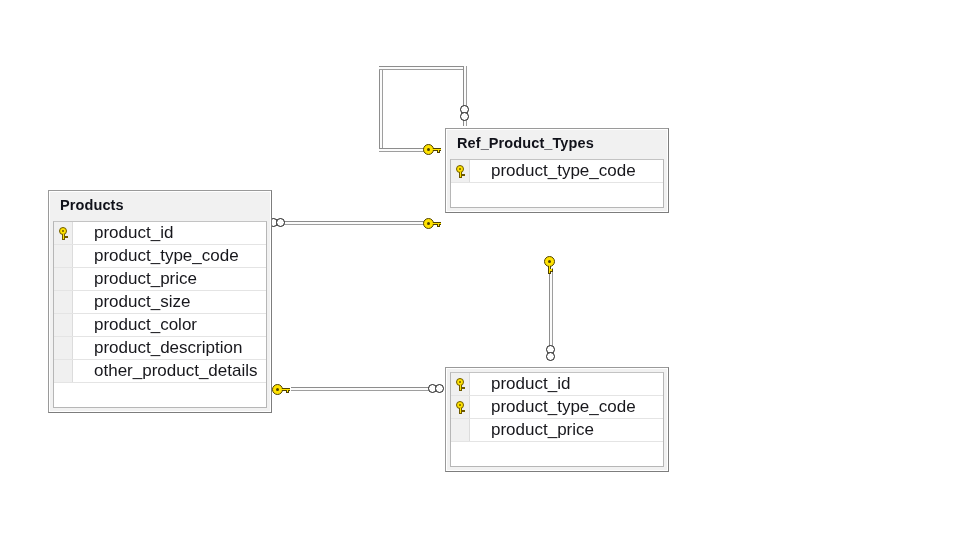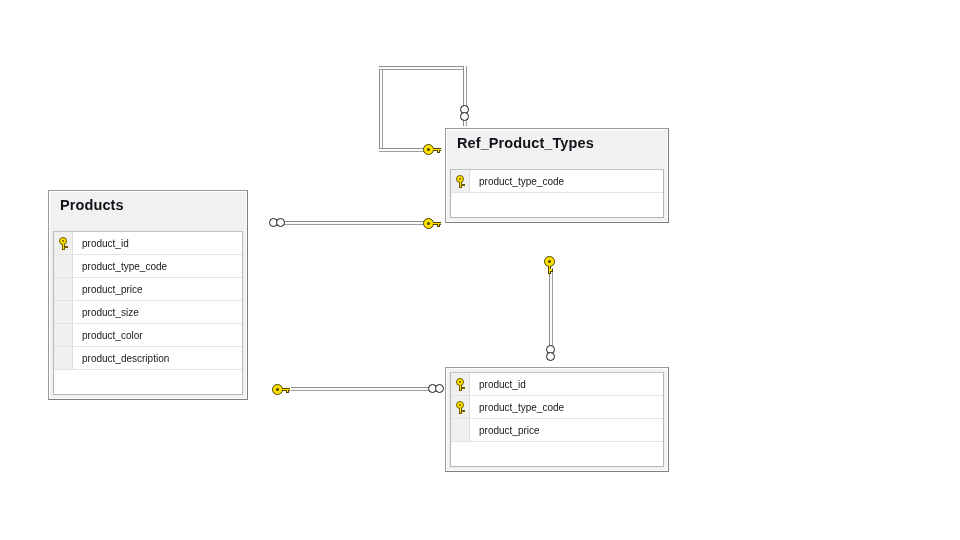--- a/index.html
+++ b/index.html
@@ -29,21 +29,21 @@
     border-right-color: #7d7d7d;
     border-bottom-color: #7d7d7d;
     box-shadow: 0 0 0 1px #ffffff inset;
     padding: 4px;
     z-index: 20;
   }
   .table-title {
     font-size: 14.5px;
     font-weight: bold;
     color: #11121a;
-    padding: 2px 2px 18px 7px;
+    padding: 2px 2px 8px 7px;
     letter-spacing: .1px;
     white-space: nowrap;
     background: transparent;
   }
   .table-grid {
     background: #ffffff;
     border: 1px solid #b6b6b6;
     border-top-color: #c3c3c3;
     box-sizing: border-box;
   }
@@ -68,23 +68,23 @@
     border-right: 1px solid #dcdcdc;
     display: flex;
     align-items: center;
     justify-content: center;
   }
   .col-row.filler .col-gutter {
     background: #ffffff;
     border-right: none;
   }
   .col-name {
-    font-size: 10px;
+    font-size: 17px;
     color: #17171c;
-    padding-left: 9px;
+    padding-left: 21px;
     white-space: nowrap;
   }
 
   
   .key-icon {
     position: relative;
     width: 11px;
     height: 13px;
   }
   .key-icon .bow {
@@ -286,21 +286,21 @@
         <span class="k-shaft"></span>
           <span class="k-tooth"></span>
       </div>
       <div class="end-inf" style="left:428px; top:384px;">
         <i class="a"></i>
           <i class="b"></i>
       </div>
     </div>
   </div>
 
-  <div class="table-box" id="tbl-products" style="left:48px; top:190px; width:200px;">
+  <div class="table-box" id="tbl-products" style="left:48px; top:190px; width:224px;">
     <div class="table-title">Products</div>
     <div class="table-grid">
       <div class="col-row">
         <span class="col-gutter">
           <span class="key-icon">
             <span class="bow"></span>
               <span class="bow-hole"></span>
               <span class="shaft"></span>
               <span class="tooth"></span>
           </span>
@@ -320,20 +320,24 @@
         <span class="col-name">product_size</span>
       </div>
       <div class="col-row">
         <span class="col-gutter"></span>
         <span class="col-name">product_color</span>
       </div>
       <div class="col-row">
         <span class="col-gutter"></span>
         <span class="col-name">product_description</span>
       </div>
+      <div class="col-row">
+        <span class="col-gutter"></span>
+        <span class="col-name">other_product_details</span>
+      </div>
       <div class="col-row filler">
         <span class="col-gutter"></span>
         <span class="col-name"></span>
       </div>
     </div>
   </div>
 
   <div class="table-box" id="tbl-ref-product-types" style="left:445px; top:128px; width:224px;">
     <div class="table-title">Ref_Product_Types</div>
     <div class="table-grid">

